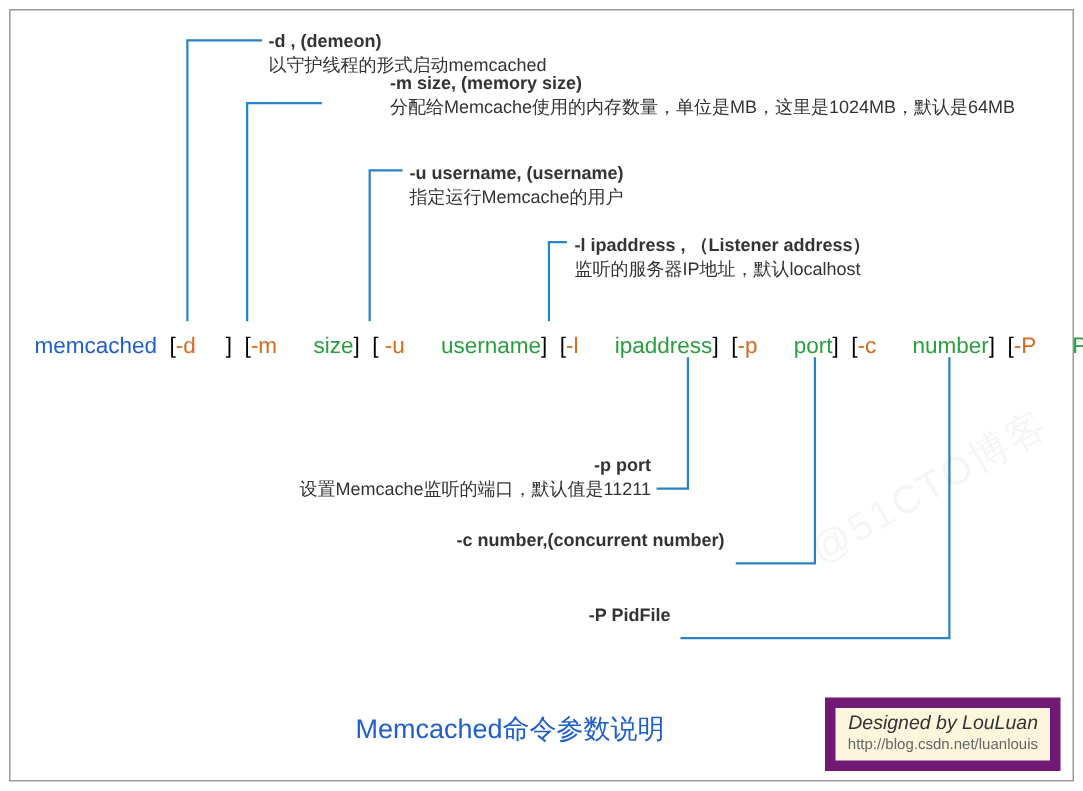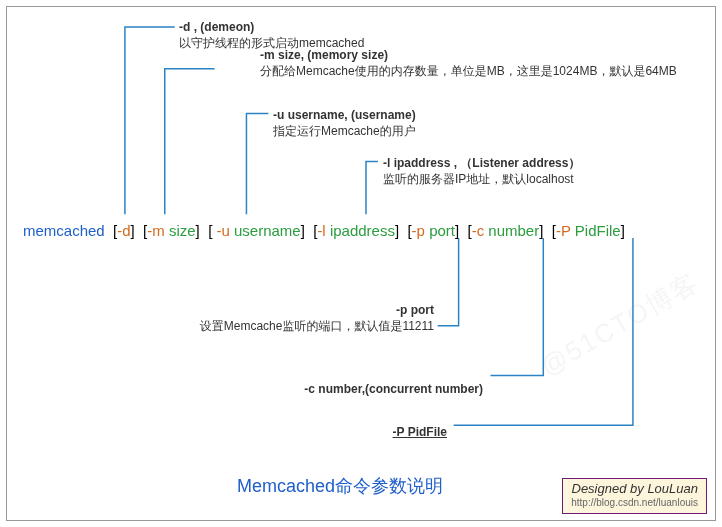--- a/index.html
+++ b/index.html
@@ -38,32 +38,32 @@
   .cmdline {
     position: absolute;
     left: 16px;
     top: 215px;
     font-size: 15px;
     white-space: nowrap;
   }
   .cmd   { color:#1f5fca; }
   .br    { color:#000; }
   .flag  { color:#d66a1f; }
-  .val   { color:#2a9d3f; }
+  .val   { color:#2a9d3f;margin-left:20px; }
   .caption {
     position:absolute;
     left: 230px;
     bottom: 22px;
     font-size:18px;
     color:#1f5fca;
   }
   .credit-box {
     position:absolute;
     right:8px; bottom:6px;
-    border:1px solid #701a75;
+    border:7px solid #701a75;
     background: #fdf5dc;
     padding:3px 8px 4px 8px;
     text-align:right;
     font-size:10px;
     color:#666;
     line-height:13px;
   }
   .credit-box .by { font-size:13px; color:#333; font-style:italic;}
 </style>
 </head>
@@ -117,24 +117,24 @@
     <span class="br">[</span><span class="flag">-l </span><span class="val">ipaddress</span><span class="br">]</span>&nbsp;
     <span class="br">[</span><span class="flag">-p </span><span class="val">port</span><span class="br">]</span>&nbsp;
     <span class="br">[</span><span class="flag">-c </span><span class="val">number</span><span class="br">]</span>&nbsp;
     <span class="br">[</span><span class="flag">-P </span><span class="val">PidFile</span><span class="br">]</span>
   </div>
 
   <div class="desc" style="right:281px; top:295px; text-align:right;">
     <b>-p port</b><br>
     <span>设置Memcache监听的端口，默认值是11211</span>
   </div>
-  <div class="desc" style="right:232px; top:345px; text-align:right;margin-top:29px;">
+  <div class="desc" style="right:232px; top:345px; text-align:right;">
     <b>-c number,(concurrent number)</b><br>
   </div>
-  <div class="desc" style="right:268px; top:417px; text-align:right;text-decoration:underline;">
+  <div class="desc" style="right:268px; top:395px; text-align:right;">
     <b>-P PidFile</b><br>
   </div>
 
   <div class="caption">Memcached命令参数说明</div>
 
   <div class="credit-box">
     <span class="by">Designed by LouLuan</span><br>
     <span>http://blog.csdn.net/luanlouis</span>
   </div>
 

